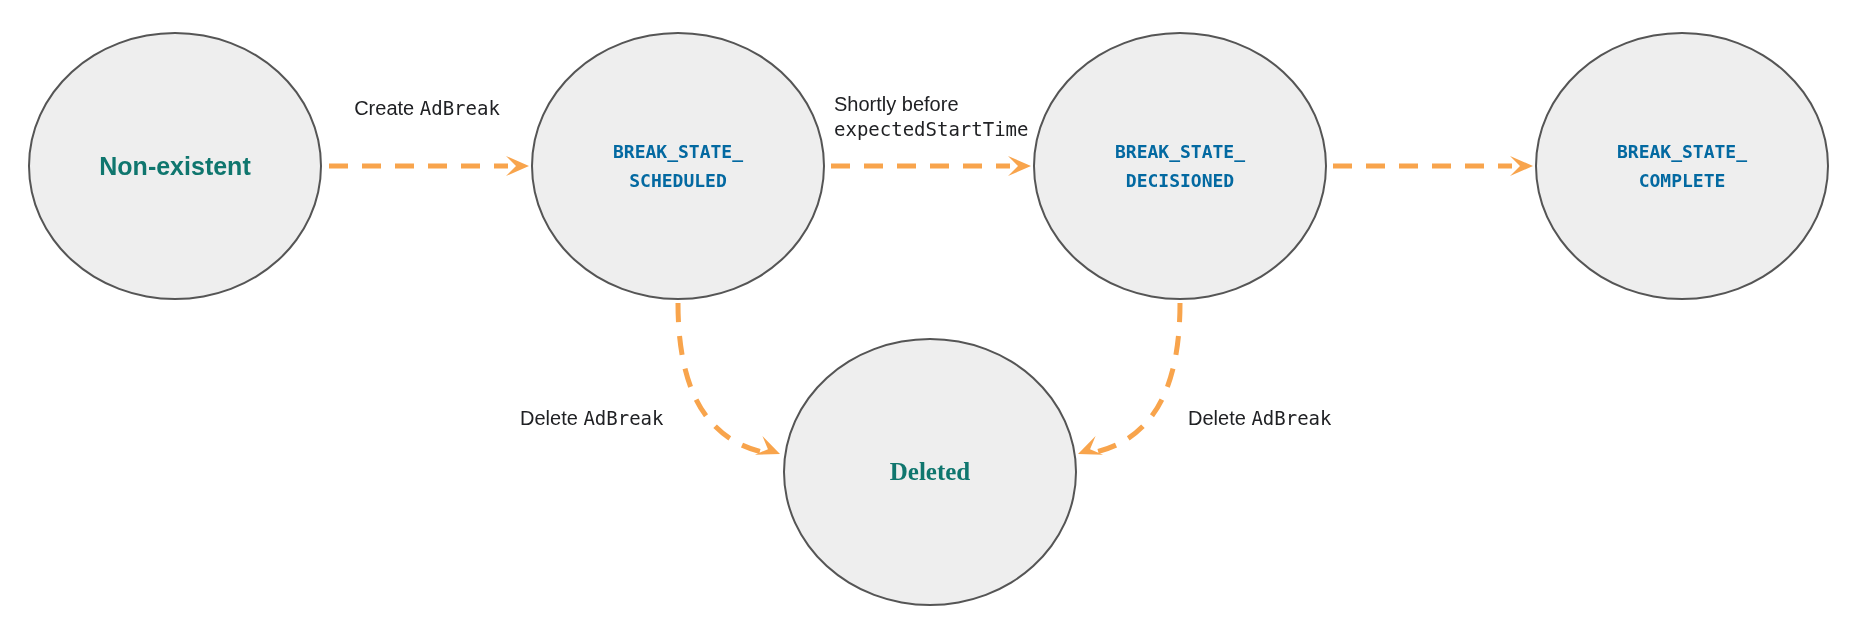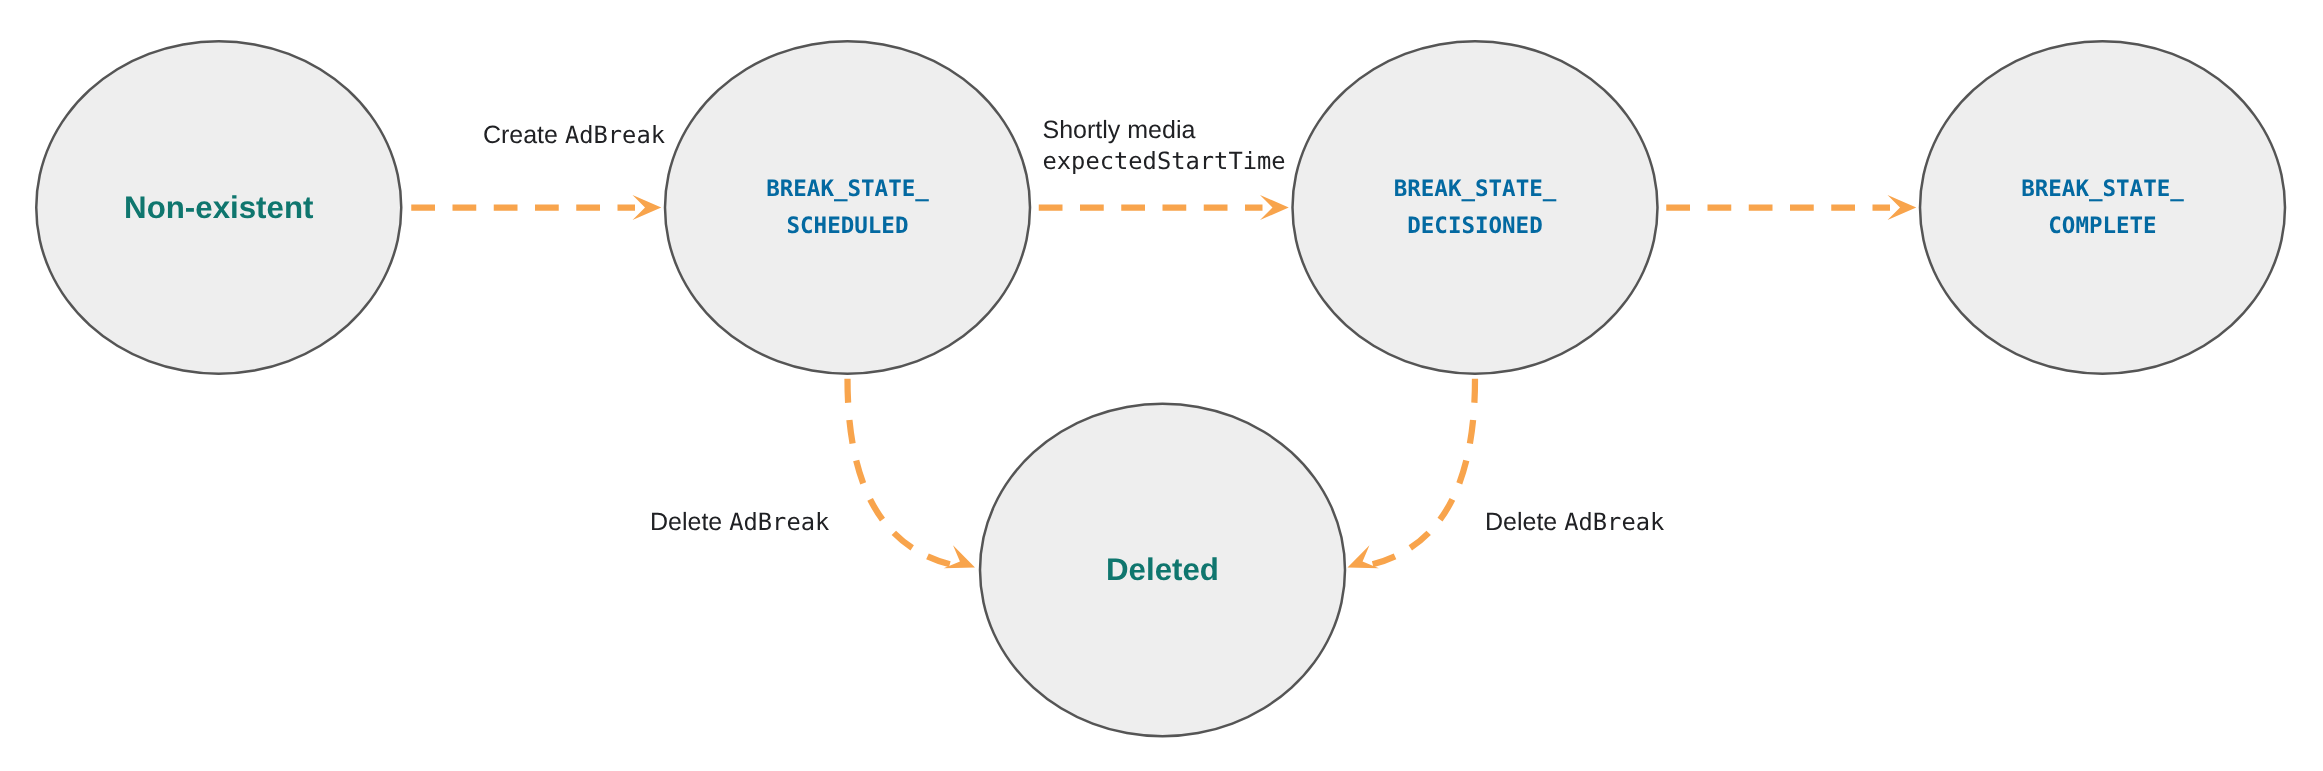--- a/index.html
+++ b/index.html
@@ -21,21 +21,21 @@
     font-weight:bold; font-size:25px; line-height:30px; color:#0f766e;
     white-space:pre-line;
   }
   .node-label-code{
     font-family:"DejaVu Sans Mono", monospace; font-weight:bold;
     font-size:18px; line-height:29px; color:#0369a1; white-space:pre-line;
   }
   .edge-label{position:absolute; font-size:20px; line-height:25px; color:#202124;}
   .edge-label .code{font-family:"DejaVu Sans Mono", monospace; font-size:19px;}
   .multiline{white-space:pre-line;}
-  #edge-label-1{left:322px; top:96px; width:210px; text-align:right;}
+  #edge-label-1{left:322px; top:96px; width:210px; text-align:center;}
   #edge-label-2{left:834px; top:92px;}
   #edge-label-3{left:1343px; top:45px; font-size:20px; line-height:24px;}
   #edge-label-4{left:520px; top:406px;}
   #edge-label-5{left:1188px; top:406px;}
 </style>
 </head>
 <body>
 
 <div class="canvas">
 
@@ -73,30 +73,30 @@
   <div class="node" style="left:1033px; top:32px;">
     <span class="node-label-code">BREAK_STATE_
 DECISIONED</span>
   </div>
 
   <div class="node" style="left:1535px; top:32px;">
     <span class="node-label-code">BREAK_STATE_
 COMPLETE</span>
   </div>
 
-  <div class="node" style="left:783px; top:322px;">
+  <div class="node" style="left:783px; top:338px;font-family:Liberation Serif, serif;">
     <span class="node-label-plain">Deleted</span>
   </div>
 
   <div class="edge-label" id="edge-label-1">
     <span class="plain">Create </span><span class="code">AdBreak</span>
   </div>
 
   <div class="edge-label" id="edge-label-2">
-    <div class="plain">Shortly media</div>
+    <div class="plain">Shortly before</div>
     <div class="code">expectedStartTime</div>
   </div>
 
 
   <div class="edge-label" id="edge-label-4">
     <span class="plain">Delete </span><span class="code">AdBreak</span>
   </div>
 
   <div class="edge-label" id="edge-label-5">
     <span class="plain">Delete </span><span class="code">AdBreak</span>

